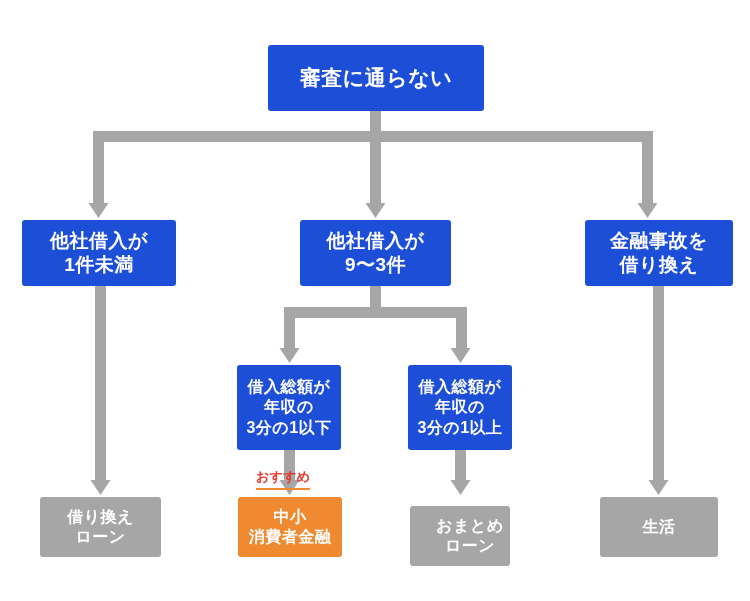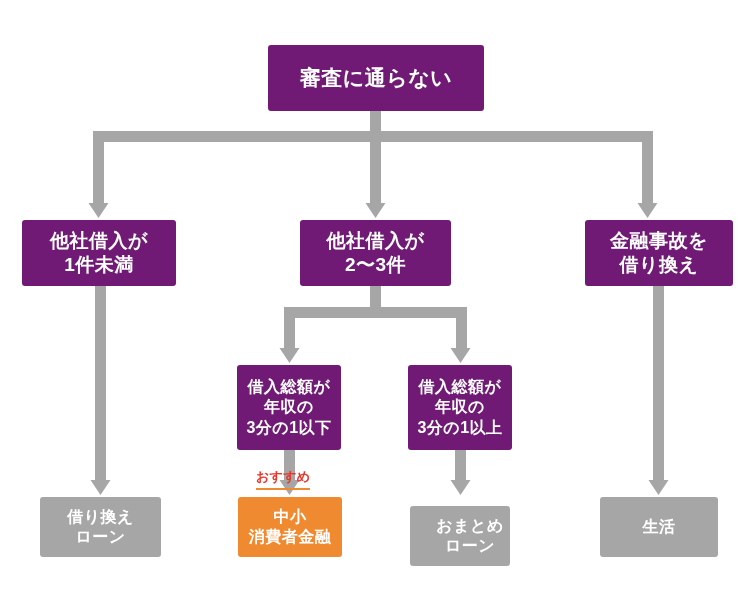--- a/index.html
+++ b/index.html
@@ -32,21 +32,21 @@
     align-items: center;
     justify-content: center;
     border-radius: 3px;
     color: #ffffff;
     font-weight: bold;
     line-height: 1.28;
     text-align: center;
     letter-spacing: 0.5px;
     z-index: 3;
   }
-  .node-blue { background: #701a75; }
+  .node-blue { background: #1d4ed8; }
   .node-gray { background: #a6a6a6; text-align: center; }
   .node-orange { background: #ef8a30; }
   .node .line { display: block; white-space: nowrap; }
 
   #node-root { left: 268px; top: 45px; width: 216px; height: 66px; font-size: 21px; }
   #node-lt1   { left: 22px;  top: 220px; width: 154px; height: 66px; font-size: 19px; }
   #node-2to3  { left: 300px; top: 220px; width: 151px; height: 66px; font-size: 19px; }
   #node-incident { left: 585px; top: 220px; width: 148px; height: 66px; font-size: 19px; }
   #node-under13 { left: 237px; top: 365px; width: 104px; height: 85px; font-size: 16px; }
   #node-over13  { left: 408px; top: 365px; width: 104px; height: 85px; font-size: 16px; }
@@ -118,21 +118,21 @@
     <span class="line">審査に通らない</span>
   </div>
 
   <div class="node node-blue" id="node-lt1">
     <span class="line">他社借入が</span>
     <span class="line">1件未満</span>
   </div>
 
   <div class="node node-blue" id="node-2to3">
     <span class="line">他社借入が</span>
-    <span class="line">2〜3件</span>
+    <span class="line">9〜3件</span>
   </div>
 
   <div class="node node-blue" id="node-incident">
     <span class="line">金融事故を</span>
     <span class="line">借り換え</span>
   </div>
 
   <div class="node node-blue" id="node-under13">
     <span class="line">借入総額が</span>
     <span class="line">年収の</span>

